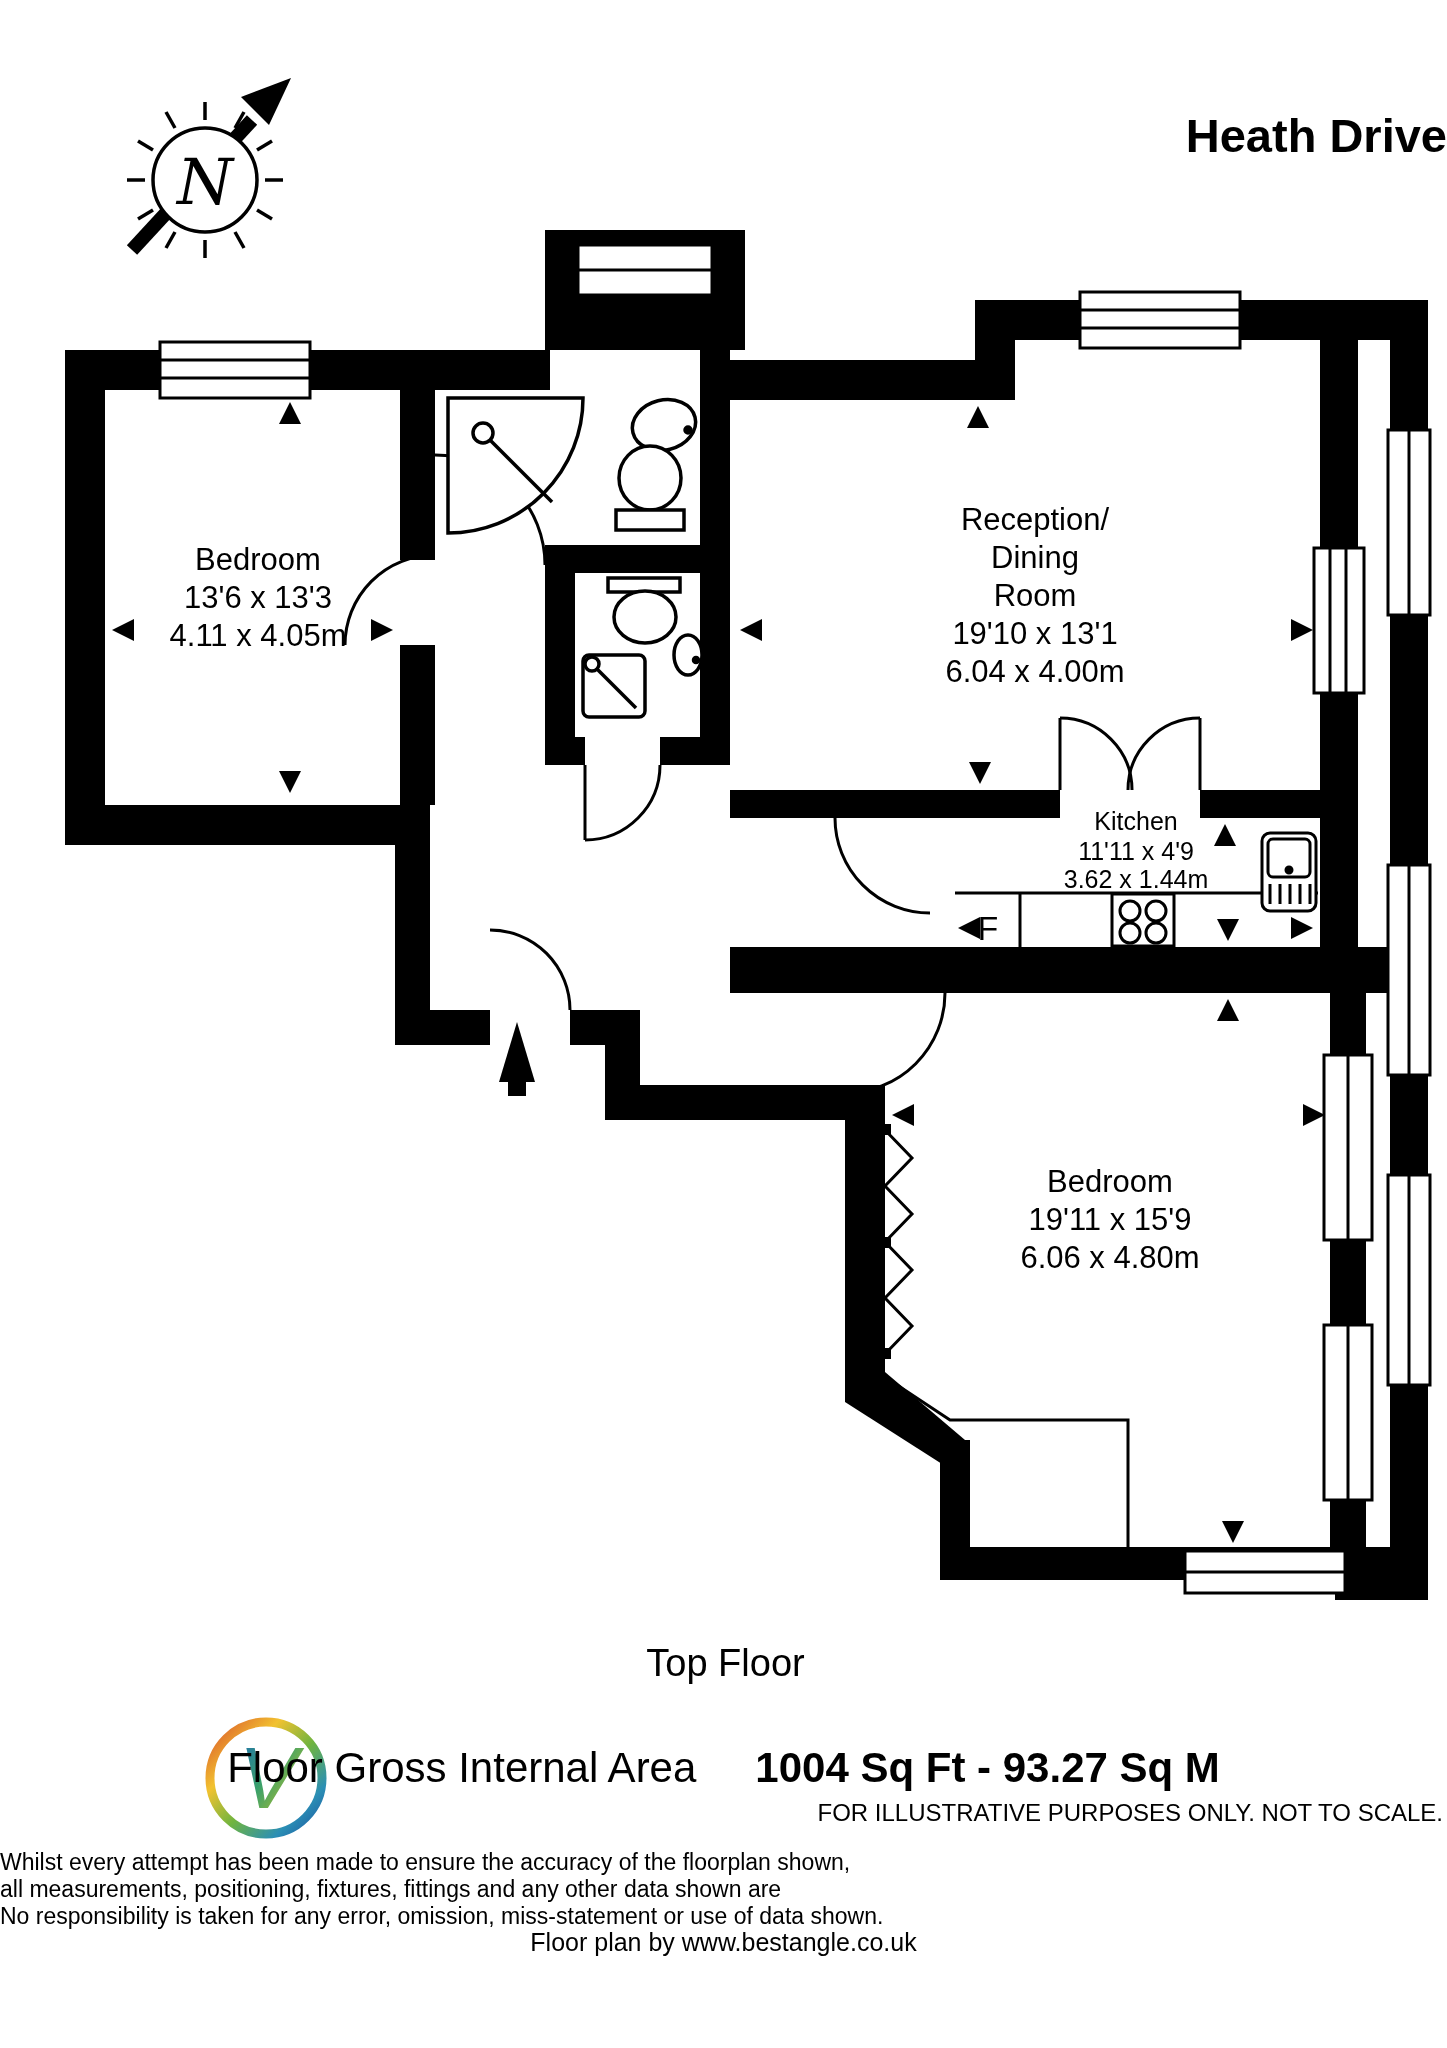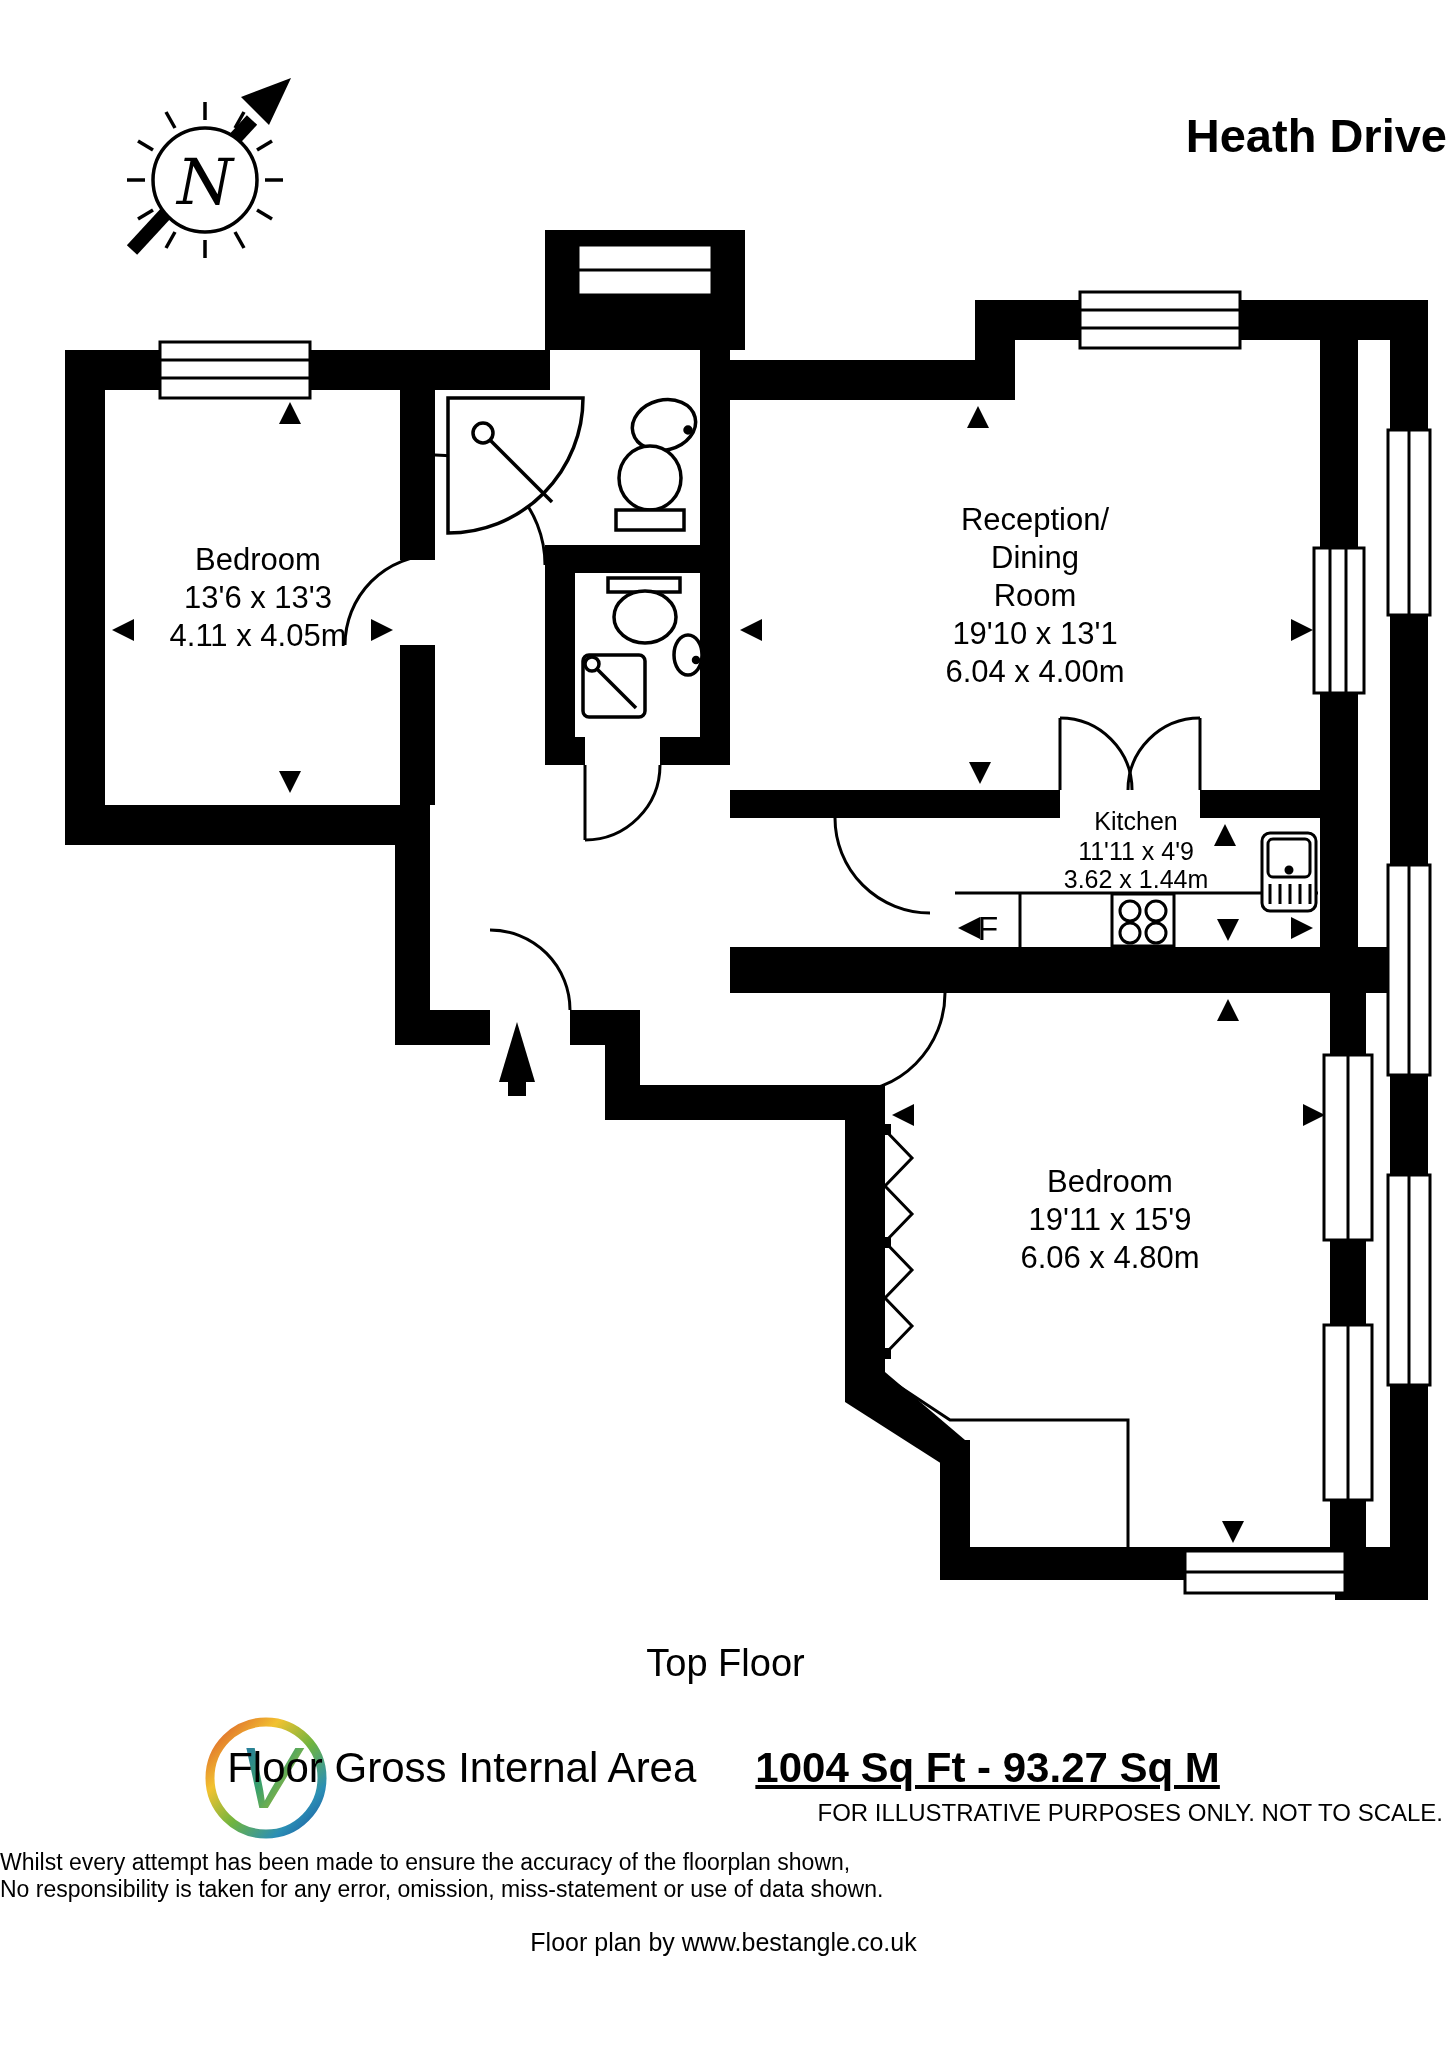--- a/index.html
+++ b/index.html
@@ -4,21 +4,21 @@
 <style>
   html,body{margin:0;padding:0;background:#fff;}
   #canvas{position:relative;width:1447px;height:2048px;background:#ffffff;overflow:hidden;
           font-family:"Liberation Sans",sans-serif;color:#000;}
   .abs{position:absolute;}
   #page-title{top:108px;left:0;right:0;text-align:right;font-size:47px;font-weight:bold;letter-spacing:0px;}
   #plan-svg{top:0;left:0;}
   #top-floor{top:1642px;left:4px;right:0;text-align:center;font-size:38px;}
   #area-line{top:1744px;left:0;right:0;text-align:center;font-size:42px;white-space:nowrap;}
   #area-line .lbl{font-weight:normal;}
-  #area-line .val{font-weight:bold;margin-left:59px;text-decoration:underline;}
+  #area-line .val{font-weight:bold;margin-left:59px;}
   #for-line{top:1799px;left:0;right:4px;text-align:right;font-size:24px;}
   #disclaimer{top:1849px;left:0;right:0;text-align:left;font-size:23px;line-height:27px;}
   #credit{top:1928px;left:0;right:0;text-align:center;font-size:25px;}
   #logo-box{top:1708px;left:196px;width:140px;height:140px;}
   svg text{font-family:"Liberation Sans",sans-serif;}
   svg .roomlabel{font-size:31px;}
   svg .kitlabel{font-size:25px;}
   svg .compass-n{font-family:"DejaVu Serif",serif;font-style:italic;font-size:64px;}
 </style>
 </head>
@@ -300,18 +300,19 @@
   </div>
 
   <div id="area-line" class="abs">
     <span class="lbl">Floor Gross Internal Area</span><span class="val">1004 Sq Ft  -  93.27 Sq M</span>
   </div>
 
   <div id="for-line" class="abs">FOR ILLUSTRATIVE PURPOSES ONLY. NOT TO SCALE.</div>
 
   <div id="disclaimer" class="abs">
     <div>Whilst every attempt has been made to ensure the accuracy of the floorplan shown,</div>
+    <div>all measurements, positioning, fixtures, fittings and any other data shown are</div>
     <div>No responsibility is taken for any error, omission, miss-statement or use of data shown.</div>
   </div>
 
   <div id="credit" class="abs">Floor plan by www.bestangle.co.uk</div>
 
 </div>
 
 </body></html>

